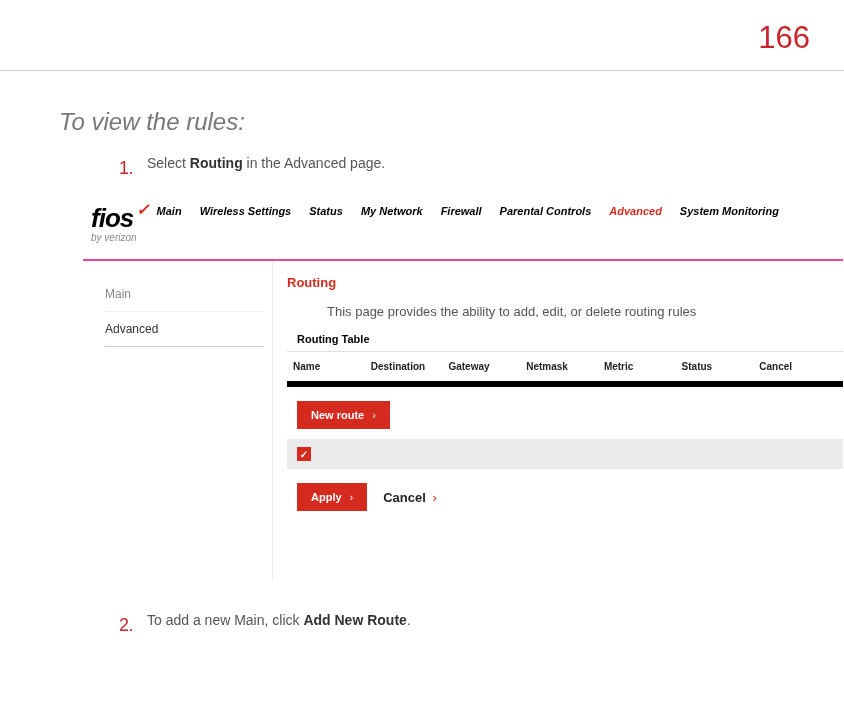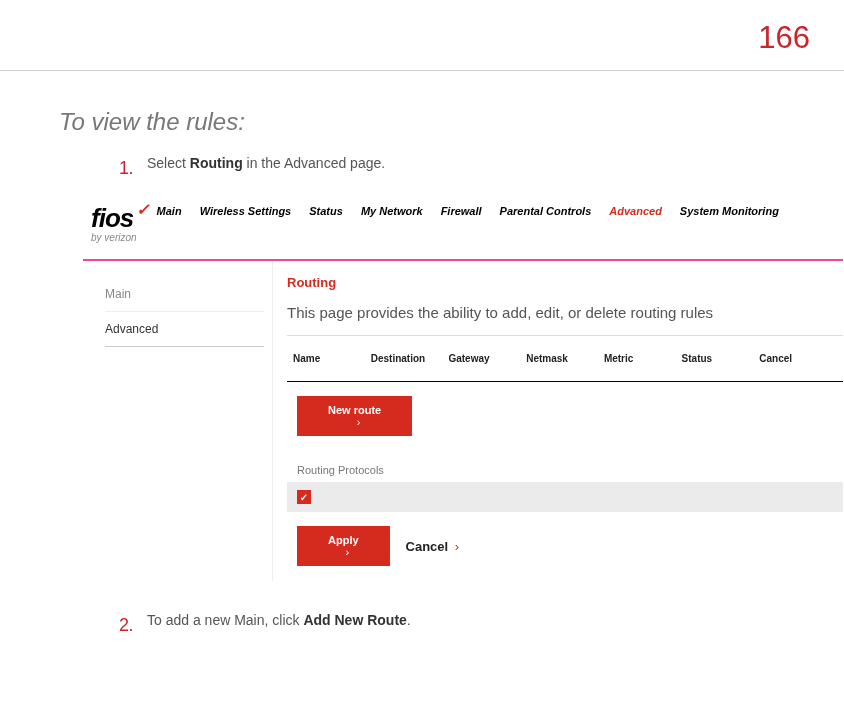--- a/index.html
+++ b/index.html
@@ -131,55 +131,55 @@
     margin: 2px 0;
   }
   .main-panel { flex: 1; padding: 14px 0 0 14px; }
   .panel-title {
     color: #d52b1e;
     font-weight: 700;
     font-size: 13px;
     margin-bottom: 14px;
   }
   .panel-desc {
-    font-size: 15px;
+    font-size: 13px;
     color: #555;
     margin-bottom: 14px;
+    margin-left: 40px;
   }
   .subhead {
     font-size: 11px;
     font-weight: 700;
     color: #000;
     margin: 6px 0 6px 10px;
   }
   .table-head {
     display: flex;
     border-top: 1px solid #ddd;
-    border-bottom: 1px solid #000000;
-    padding: 17px 6px;
+    border-bottom: 6px solid #000000;
+    padding: 9px 6px;
     gap: 0;
   }
   .th {
     font-size: 10px;
     font-weight: 700;
     color: #222;
     flex: 1;
   }
   .btn-row { padding: 14px 0 10px 10px; display: flex; align-items: center; gap: 16px;}
   .btn {
     display: inline-flex;
     align-items: center;
     background: #d52b1e;
     color: #fff;
     font-size: 11px;
     font-weight: 700;
-    padding: 8px 31px;
+    padding: 8px 14px;
     border: none;
     cursor: pointer;
-    flex-direction: column;
   }
   .btn .chev { margin-left: 8px; font-size: 11px; font-weight: 400;}
   .cancel-link {
     font-size: 13px;
     font-weight: 700;
     color: #222;
     cursor: pointer;
   }
   .cancel-link .chev { color: #d52b1e; margin-left: 3px; font-weight: 400;}
   .proto-head {
@@ -247,36 +247,36 @@
 
     <div class="body-row">
       <div class="sidebar">
         <div class="side-item">Main</div>
         <div class="side-item sel">Advanced</div>
       </div>
 
       <div class="main-panel">
         <div class="panel-title">Routing</div>
         <div class="panel-desc">This page provides the ability to add, edit, or delete routing rules</div>
+        <div class="subhead">Routing Table</div>
         <div class="table-head">
           <div class="th">Name</div>
           <div class="th">Destination</div>
           <div class="th">Gateway</div>
           <div class="th">Netmask</div>
           <div class="th">Metric</div>
           <div class="th">Status</div>
           <div class="th">Cancel</div>
         </div>
         <div class="btn-row">
           <button class="btn">
             <span>New route</span>
             <span class="chev">›</span>
           </button>
         </div>
-        <div class="proto-head">Routing Protocols</div>
         <div class="proto-row">
           <span class="checkbox">✓</span>
         </div>
         <div class="btn-row">
           <button class="btn">
             <span>Apply</span>
             <span class="chev">›</span>
           </button>
           <span class="cancel-link">
             <span>Cancel</span>

